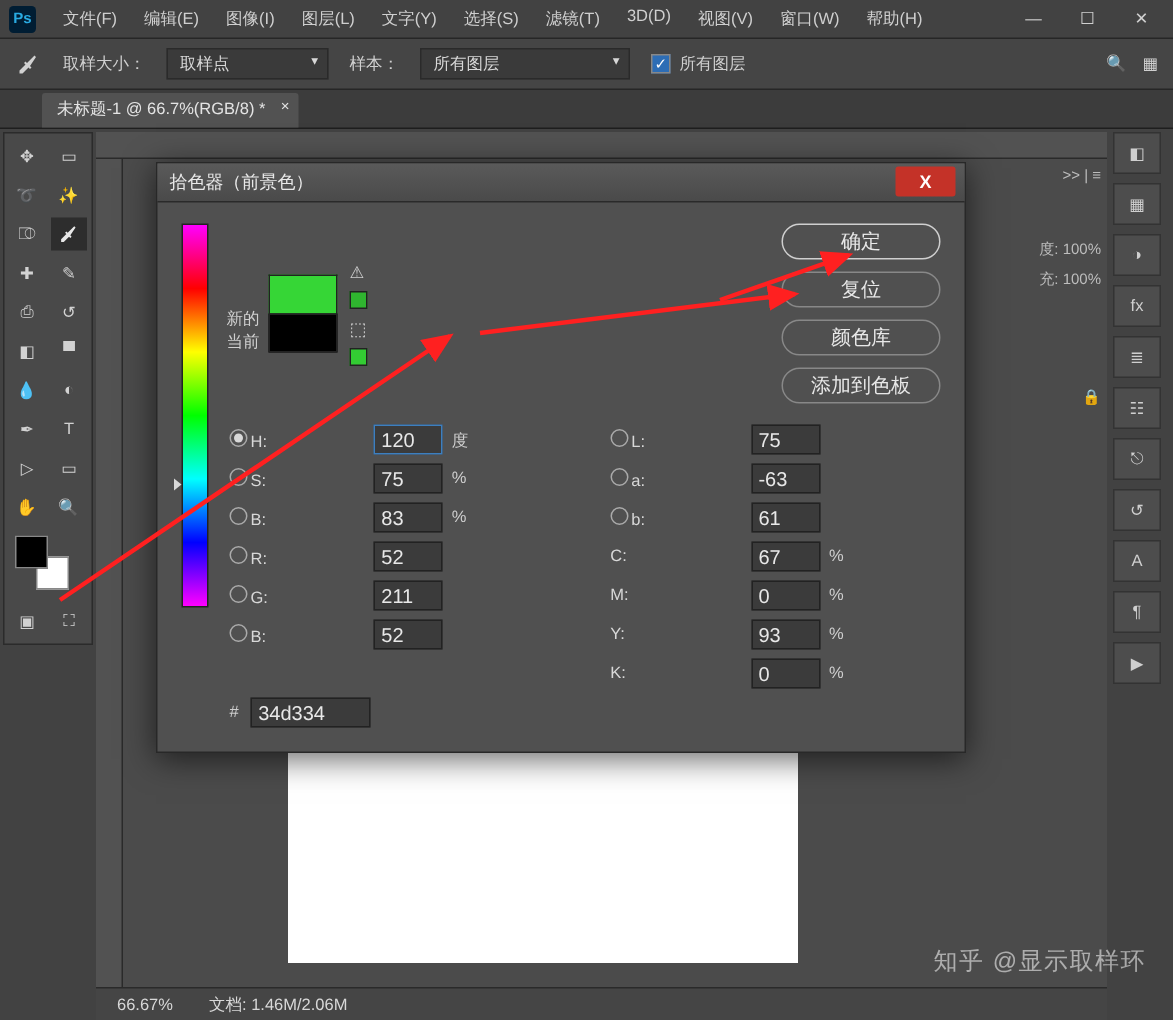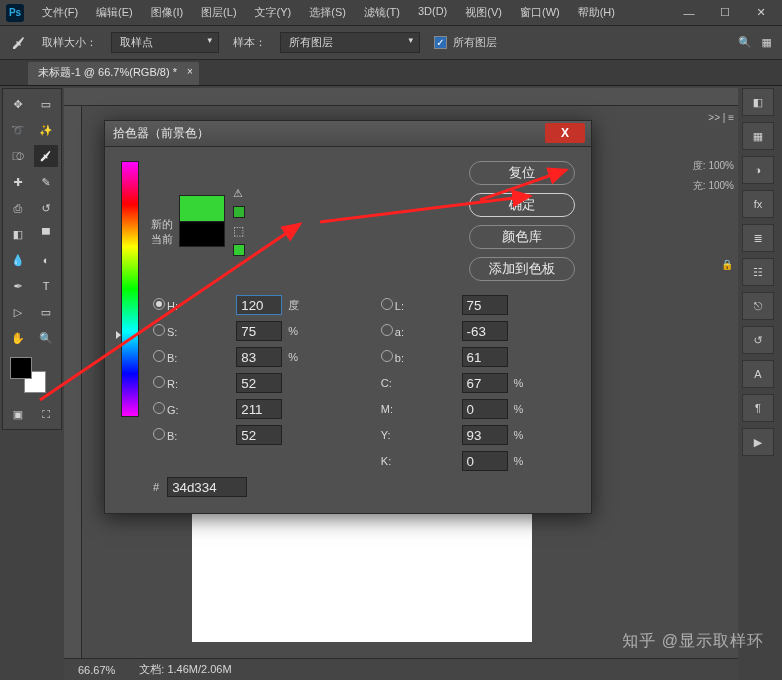--- a/index.html
+++ b/index.html
@@ -42,21 +42,21 @@
   .paper { position: absolute; left: 110px; top: 16px; width: 340px; height: 520px; background: #4b4b4b; }
   .paper .pg { position: absolute; left: 0; top: 320px; right: 0; bottom: 0; background: #fff; }
 
   .statusbar { position: absolute; left: 64px; right: 44px; bottom: 0; height: 22px; background: #454545; border-top: 1px solid #2a2a2a; display: flex; align-items: center; gap: 24px; padding: 0 14px; color: #d8d8d8; }
 
   
   .right-dock { position: absolute; right: 2px; top: 88px; width: 38px; display: flex; flex-direction: column; gap: 6px; }
   .dock-ico { width: 32px; height: 28px; background: #4d4d4d; border: 1px solid #333; display:flex; align-items:center; justify-content:center; color:#cfcfcf; }
 
   
-  .cp { position: absolute; left: 104px; top: 120px; width: 488px; background: #505050; border: 1px solid #282828; box-shadow: 0 4px 20px rgba(0,0,0,0.6); }
+  .cp { position: absolute; left: 104px; top: 108px; width: 540px; background: #505050; border: 1px solid #282828; box-shadow: 0 4px 20px rgba(0,0,0,0.6); }
   .cp-title { height: 26px; background: linear-gradient(#5a5a5a, #4a4a4a); border-bottom: 1px solid #2a2a2a; display: flex; align-items: center; padding: 0 8px; color: #e8e8e8; font-size: 12px; }
   .cp-close { position: absolute; right: 6px; top: 2px; width: 40px; height: 20px; background: #c43228; border-radius: 2px; display:flex; align-items:center; justify-content:center; color:#fff; font-weight:700; }
   .cp-body { padding: 14px 16px 16px 16px; display: flex; gap: 14px; }
 
   .sv-box { width: 256px; height: 256px; position: relative; border: 1px solid #222;
             background:
               linear-gradient(to top, #000, transparent),
               linear-gradient(to right, #fff, #00ff00); }
   .sv-cursor { position: absolute; width: 10px; height: 10px; border: 1px solid #111; border-radius: 50%; box-shadow: 0 0 0 1px #eee inset; }
 
@@ -239,22 +239,22 @@
           <div class="new"></div>
           <div class="cur"></div>
         </div>
         <div style="display:flex;flex-direction:column;gap:6px;margin-left:2px">
           <span>⚠</span>
           <span class="tiny-sw" style="background:#2fb52f"></span>
           <span style="font-size:12px">⬚</span>
           <span class="tiny-sw" style="background:#33cc33"></span>
         </div>
         <div class="btn-col">
+          <button class="cp-btn primary">确定</button>
           <button class="cp-btn">复位</button>
-          <button class="cp-btn primary">确定</button>
           <button class="cp-btn">颜色库</button>
           <button class="cp-btn">添加到色板</button>
         </div>
       </div>
 
       <div class="fields">
         <label><span class="rad on"></span><span>H:</span></label>
         <input type="text" style="border-color: rgb(61, 127, 191);" value="120">
         <span>度</span>
         <span></span>

